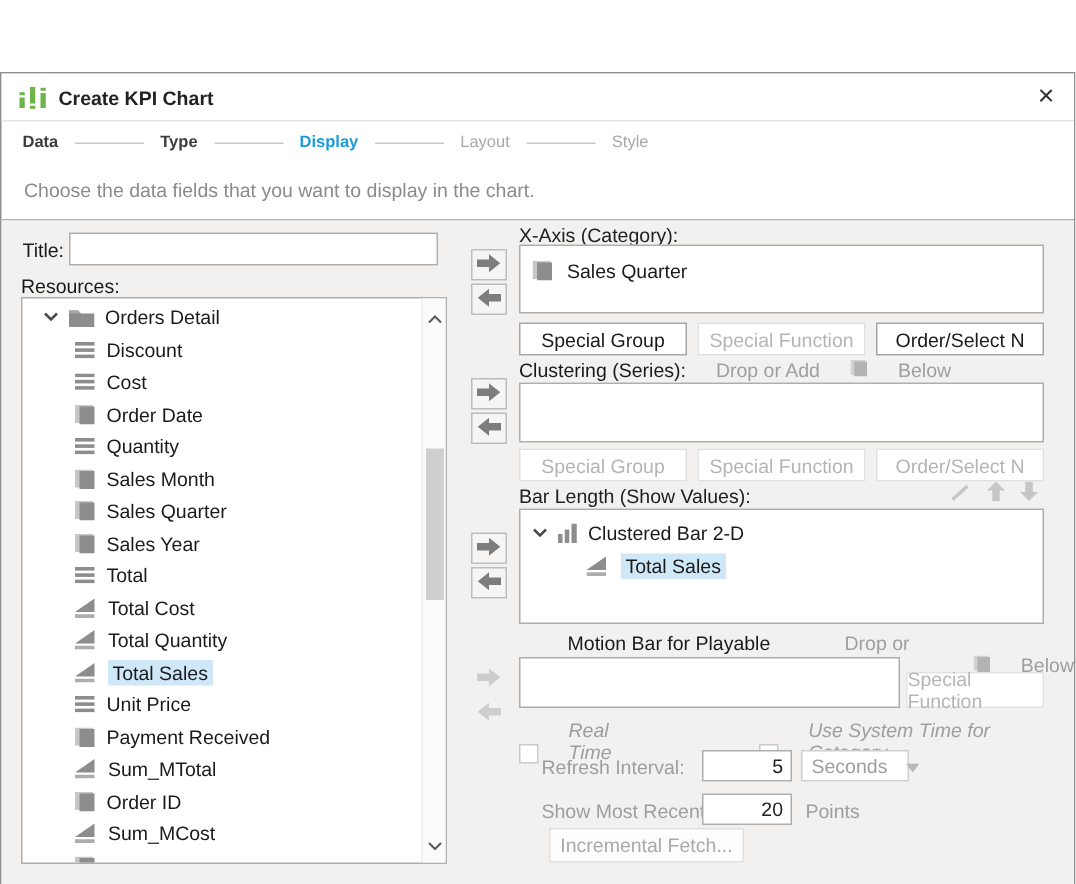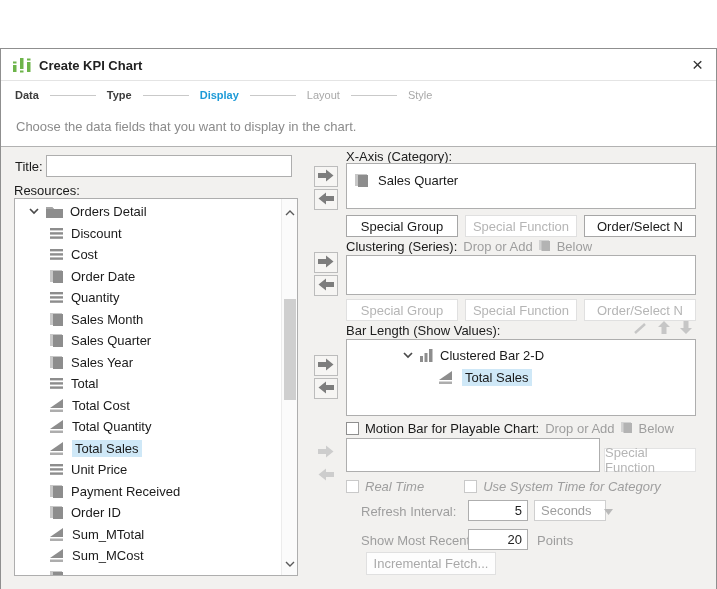--- a/index.html
+++ b/index.html
@@ -72,27 +72,27 @@
   .field-item { display:flex; align-items:center; gap:9px; height:20px; }
 
   .btnrow { position:absolute; left:345px; width:350px; height:22px;
             display:flex; justify-content:space-between; }
   #xaxis-buttons { top:166px; }
   #clustering-buttons { top:250px; }
   .tri-btn { width:112px; height:22px; background:#fff; border:1px solid #a6a6a6;
              display:flex; align-items:center; justify-content:center; font-size:13px; color:#1a1a1a; }
   .tri-btn.disabled { border-color:#e0e0e0; color:#b5b5b5; }
 
-  .hintrow { position:absolute; display:flex; align-items:center; gap:6px; }
+  .hintrow { position:absolute; display:flex; align-items:flex-end; gap:20px; }
   #clustering-row { left:345px; top:190px; }
   #clustering-box { left:345px; top:206px; width:350px; height:40px; }
 
   #bar-header { left:345px; top:274px; }
   #bar-tools { position:absolute; left:633px; top:272px; display:flex; gap:8px; align-items:center; }
-  #bar-box { left:345px; top:290px; width:350px; height:77px;padding-left:48px; }
+  #bar-box { left:345px; top:290px; width:350px; height:77px; }
   .bar-row { display:flex; align-items:center; height:22px; }
   #bar-row1 { padding-left:8px; margin-top:4px; }
   #bar-row1 .tlabel { margin-left:6px; }
   #bar-row2 { padding-left:44px; }
   #bar-row2 .tlabel { margin-left:8px; }
 
   .cb { width:13px; height:13px; background:#fff; border:1px solid #8f8f8f; display:inline-block; }
   .cb.disabled { border-color:#c9c9c9; }
 
   #motion-row { left:345px; top:372px; }
@@ -312,35 +312,35 @@
           <span class="ticon">
             <svg width="14" height="13" viewBox="0 0 14 13">
               <rect x="0" y="0" width="12" height="12" fill="#c7c7c7"></rect>
               <rect x="3" y="1" width="10" height="12" fill="#8d8d8d"></rect>
             </svg>
           </span>
           <span class="tlabel">Payment Received</span>
         </div>
         <div class="tree-row">
           <span class="ticon">
-            <svg width="14" height="13" viewBox="0 0 14 13">
-              <rect x="0" y="0" width="12" height="12" fill="#c7c7c7"></rect>
-              <rect x="3" y="1" width="10" height="12" fill="#8d8d8d"></rect>
-            </svg>
-          </span>
-          <span class="tlabel">Order ID</span>
-        </div>
-        <div class="tree-row">
-          <span class="ticon">
             <svg width="15" height="13" viewBox="0 0 15 13">
               <polygon points="0,9 13,0 13,9" fill="#8d8d8d"></polygon>
               <rect x="0" y="10.5" width="13" height="2.5" fill="#adadad"></rect>
             </svg>
           </span>
           <span class="tlabel">Sum_MTotal</span>
+        </div>
+        <div class="tree-row">
+          <span class="ticon">
+            <svg width="14" height="13" viewBox="0 0 14 13">
+              <rect x="0" y="0" width="12" height="12" fill="#c7c7c7"></rect>
+              <rect x="3" y="1" width="10" height="12" fill="#8d8d8d"></rect>
+            </svg>
+          </span>
+          <span class="tlabel">Order ID</span>
         </div>
         <div class="tree-row">
           <span class="ticon">
             <svg width="15" height="13" viewBox="0 0 15 13">
               <polygon points="0,9 13,0 13,9" fill="#8d8d8d"></polygon>
               <rect x="0" y="10.5" width="13" height="2.5" fill="#adadad"></rect>
             </svg>
           </span>
           <span class="tlabel">Sum_MCost</span>
         </div>

